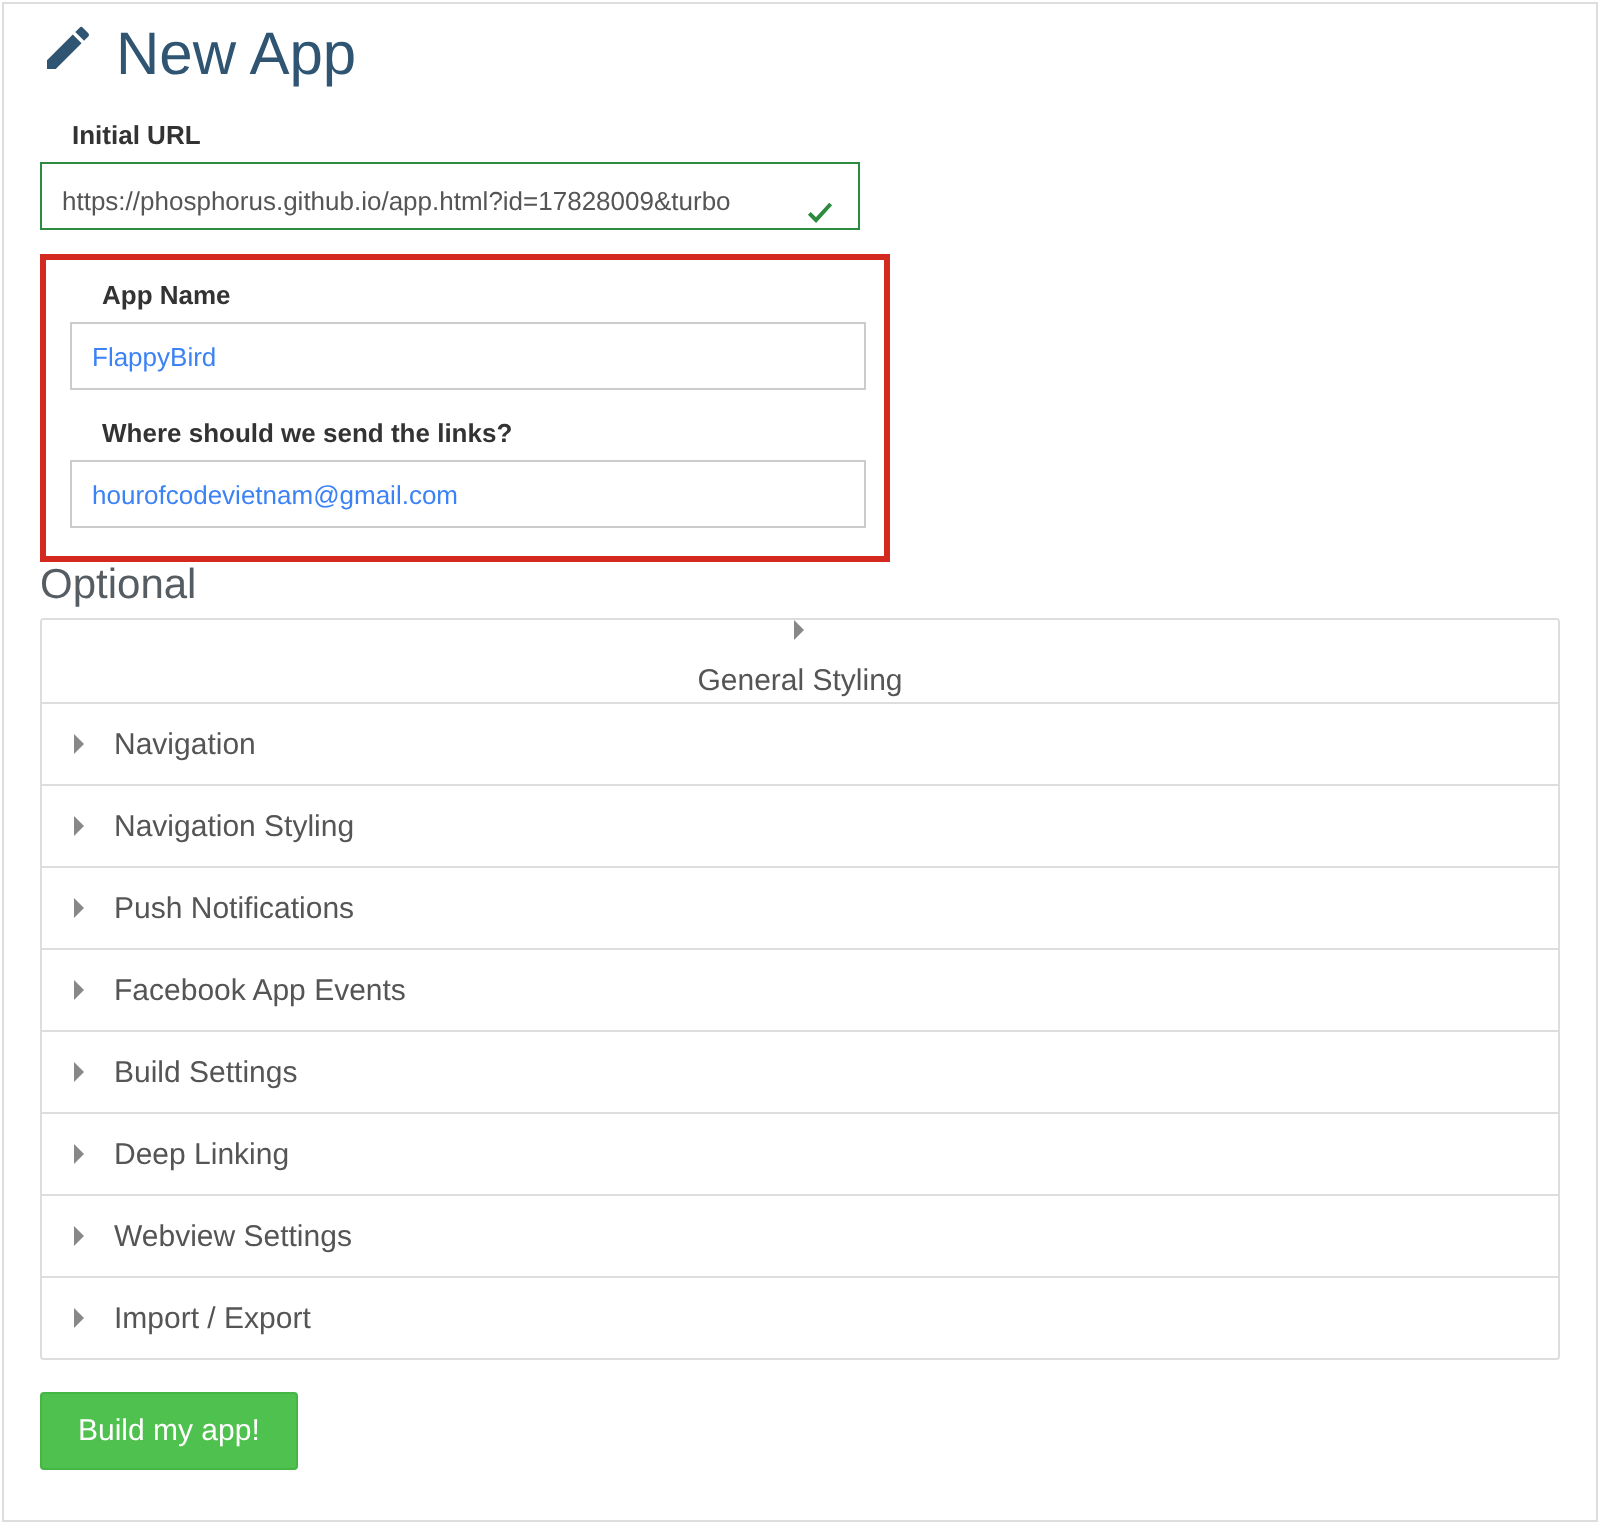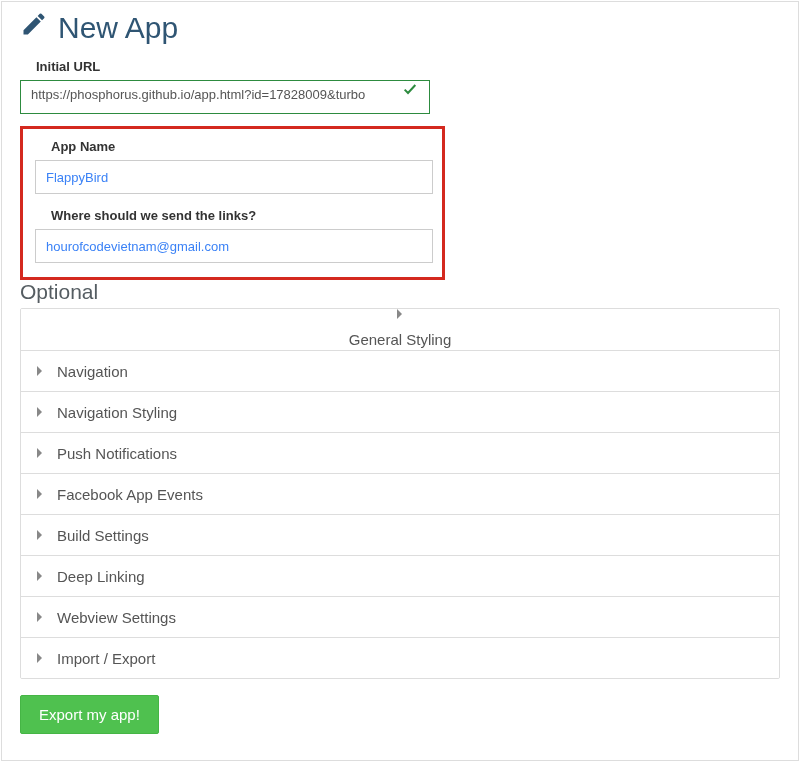--- a/index.html
+++ b/index.html
@@ -32,21 +32,21 @@
   .form-label {
     font-weight: 700;
     font-size: 13px;
     color: #333;
     display: block;
     margin-bottom: 6px;
     padding-left: 16px;
   }
   .url-row {
     display: flex;
-    align-items: flex-start;
+    align-items: flex-end;
     border: 1px solid #2d8b3f;
     width: 410px;
     height: 34px;
   }
   .url-input {
     flex: 1;
     border: none;
     padding: 6px 10px;
     font-size: 13px;
     color: #555;
@@ -230,15 +230,15 @@
       <div class="accordion-item">
         <span class="chev">
           <svg viewBox="0 0 8 12">
             <path d="M1 1 L6 6 L1 11 Z"></path>
           </svg>
         </span>
         <span class="accordion-label">Import / Export</span>
       </div>
     </div>
 
-  <button class="build-btn">Export my app!</button>
+  <button class="build-btn">Build my app!</button>
 
 </div>
 
 </body></html>

